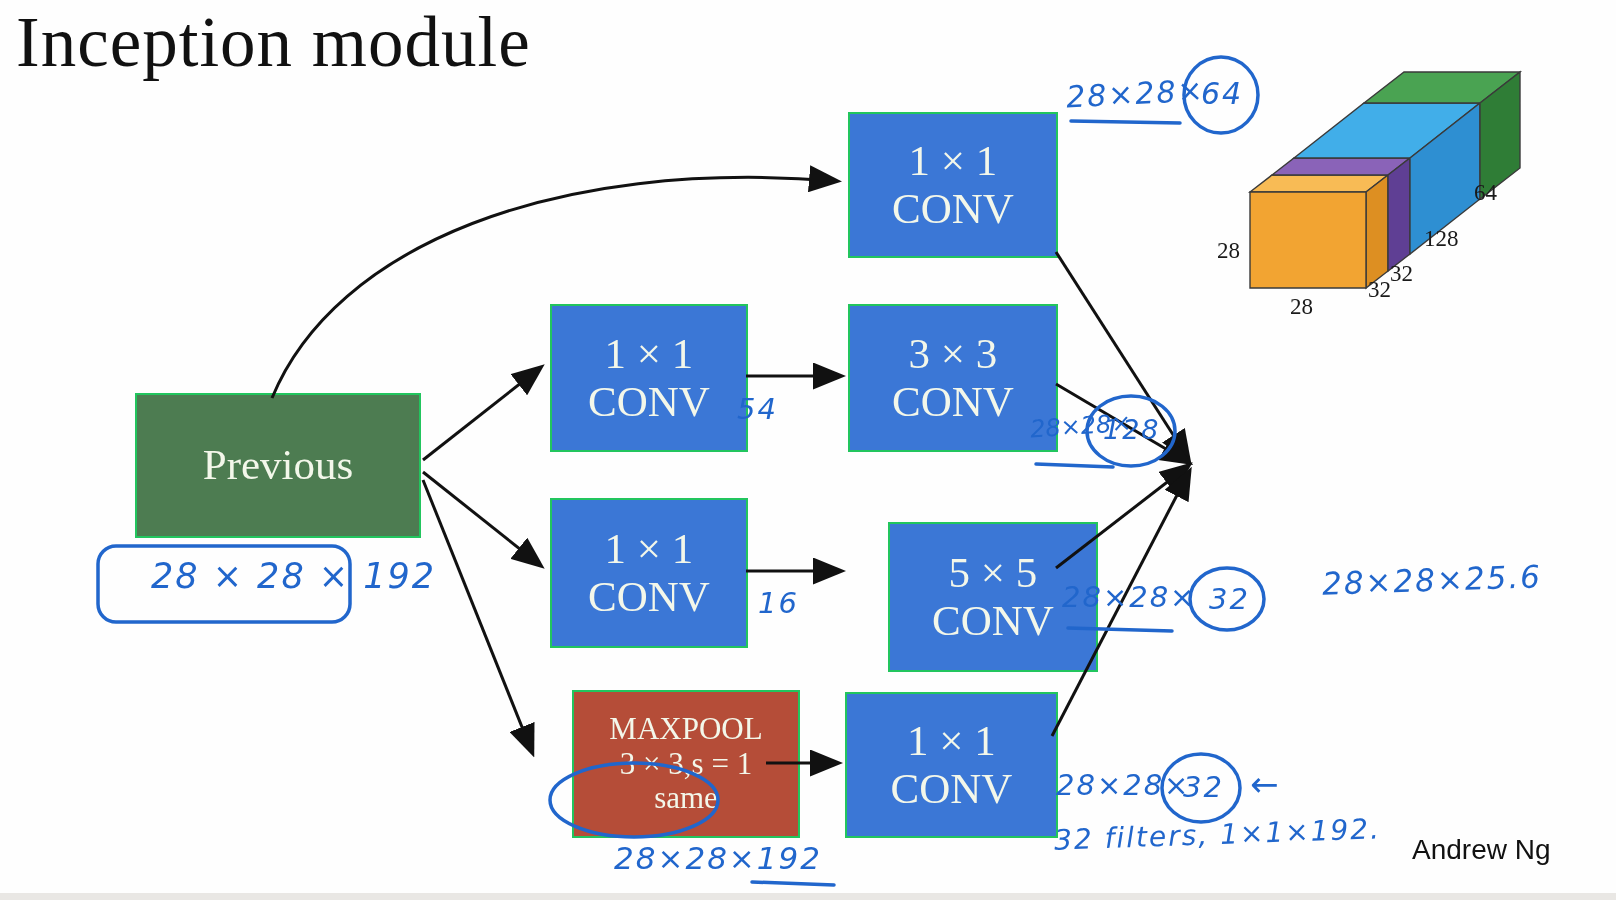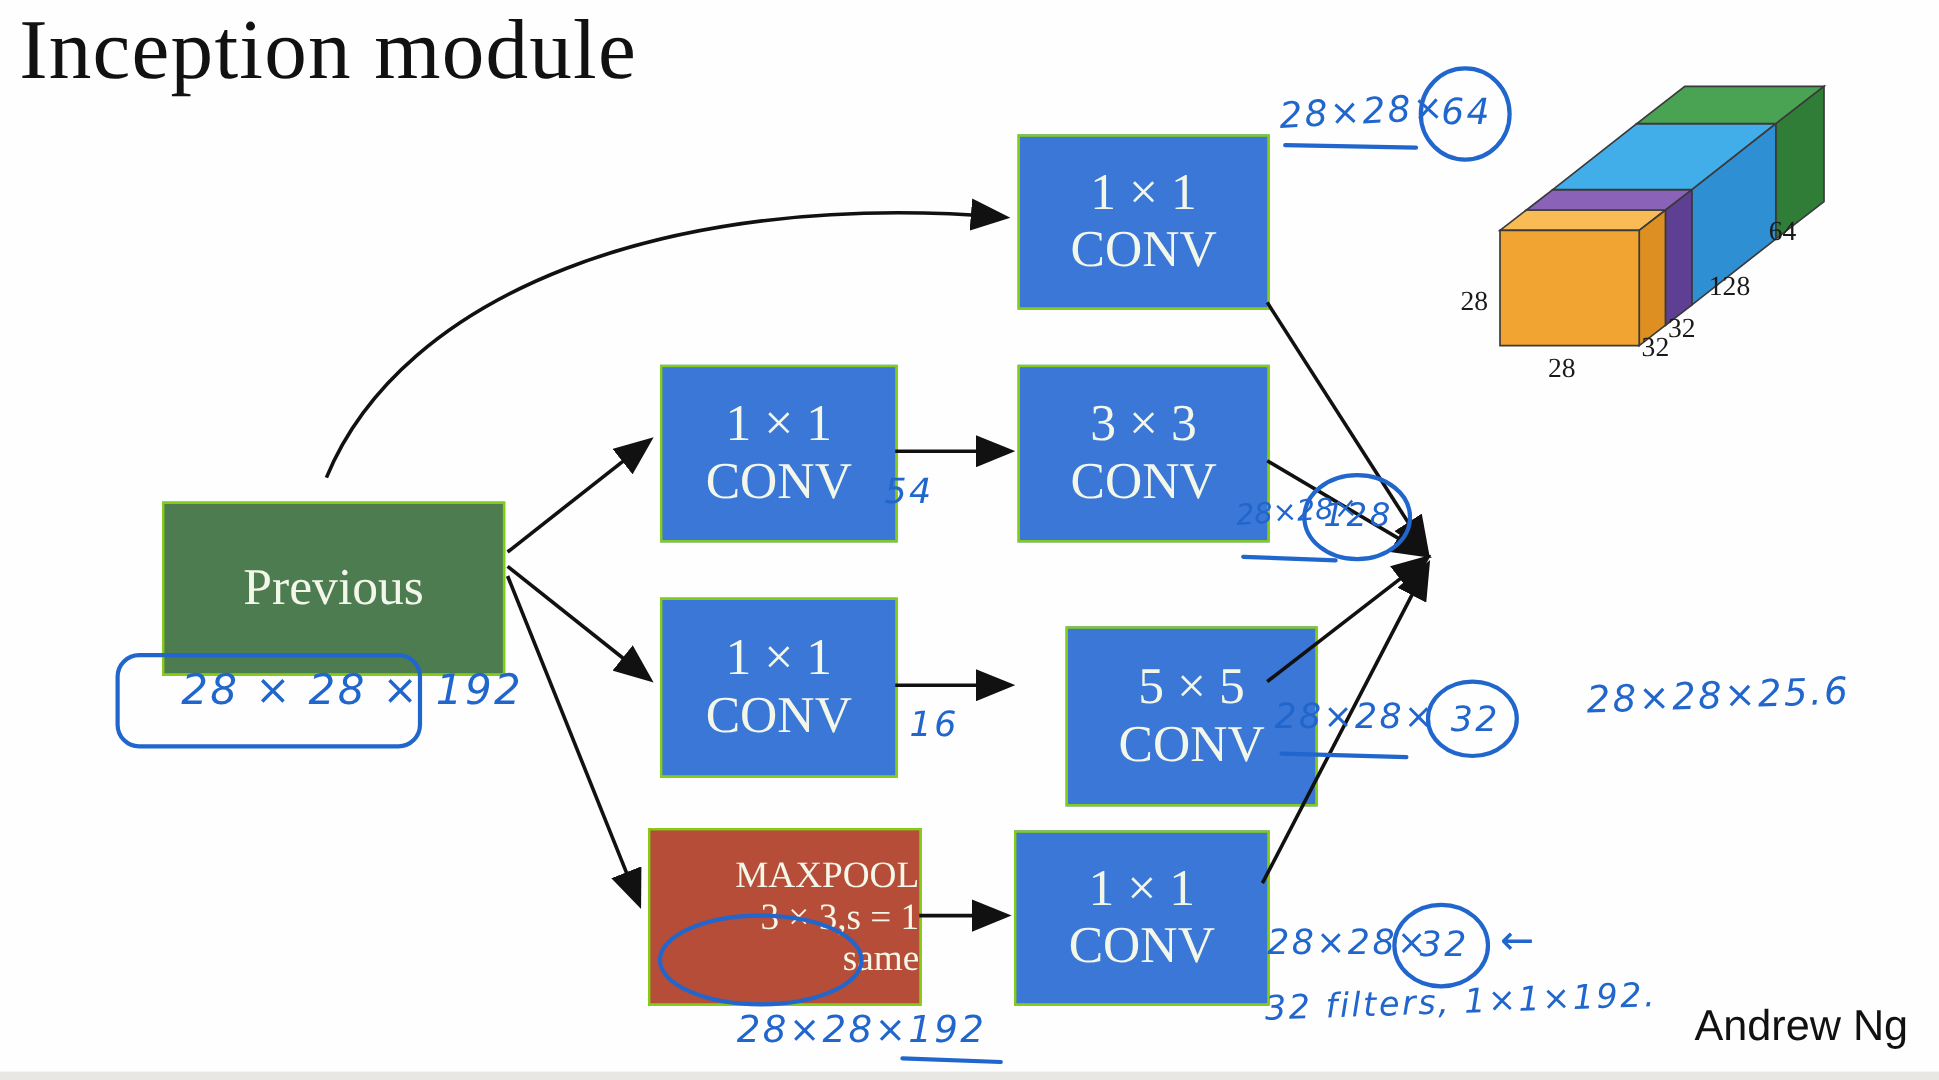--- a/index.html
+++ b/index.html
@@ -1,20 +1,20 @@
 <!DOCTYPE html>
 <html><head>
 <meta charset="utf-8">
 <style>
   html,body{margin:0;padding:0;background:#ffffff;}
   #slide{position:relative;width:1616px;height:900px;background:#fefefe;overflow:hidden;
          font-family:"Liberation Serif",serif;}
   .title{position:absolute;left:16px;top:2px;font-size:71px;color:#111;letter-spacing:1px;
          font-family:"Liberation Serif",serif;}
-  .node{position:absolute;border:2px solid #84cc16;color:#f3f7ea;text-align:center;
+  .node{position:absolute;border:2px solid #22c55e;color:#f3f7ea;text-align:center;
         display:flex;flex-direction:column;justify-content:center;z-index:2;
         font-family:"Liberation Serif",serif;}
   .node .l{display:block;line-height:1.12;}
   .blue{background:#3b77d6;}
   .green{background:#4d7c51;}
   .red{background:#b54d38;}
   .big{font-size:43px;}
   .mid3{font-size:31px;line-height:1.3;}
   svg.overlay{position:absolute;left:0;top:0;z-index:5;pointer-events:none;}
   .hw{position:absolute;color:#2166cc;font-family:"DejaVu Sans",sans-serif;font-style:italic;
@@ -22,21 +22,21 @@
   .sig{position:absolute;color:#111;font-family:"Liberation Sans",sans-serif;z-index:6;white-space:nowrap;}
   .bottomstrip{position:absolute;left:0;bottom:0;width:100%;height:7px;background:#e9e7e4;z-index:1;}
 </style>
 </head>
 <body>
 
 <div id="slide">
 
   <div class="title">Inception module</div>
 
-  <div class="node green big" style="left:135px;top:418px;width:282px;height:141px;">
+  <div class="node green big" style="left:135px;top:393px;width:282px;height:141px;">
     <span class="l">Previous</span>
   </div>
 
   <div class="node blue big" style="left:848px;top:112px;width:206px;height:142px;">
     <span class="l">1 × 1</span>
     <span class="l">CONV</span>
   </div>
 
   <div class="node blue big" style="left:550px;top:304px;width:194px;height:144px;">
     <span class="l">1 × 1</span>
@@ -51,21 +51,21 @@
   <div class="node blue big" style="left:550px;top:498px;width:194px;height:146px;">
     <span class="l">1 × 1</span>
     <span class="l">CONV</span>
   </div>
 
   <div class="node blue big" style="left:888px;top:498px;width:206px;height:146px;margin-top:24px;">
     <span class="l">5 × 5</span>
     <span class="l">CONV</span>
   </div>
 
-  <div class="node red mid3" style="left:540px;top:690px;width:224px;height:144px;align-items:flex-end;">
+  <div class="node red mid3" style="left:572px;top:690px;width:224px;height:144px;">
     <span class="l">MAXPOOL</span>
     <span class="l">3 × 3,s = 1</span>
     <span class="l">same</span>
   </div>
 
   <div class="node blue big" style="left:845px;top:692px;width:209px;height:142px;">
     <span class="l">1 × 1</span>
     <span class="l">CONV</span>
   </div>
 
@@ -143,16 +143,16 @@
   <div class="hw" style="left:614px;top:840px;font-size:31px;">28×28×192</div>
 
   <div class="hw" style="left:1056px;top:768px;font-size:29px;">28×28×</div>
   <div class="hw" style="left:1183px;top:770px;font-size:29px;">32</div>
   <div class="hw" style="left:1250px;top:764px;font-size:34px;font-style:normal;">←</div>
 
   <div class="hw" style="left:1054px;top:818px;font-size:28px;transform:rotate(-2deg);">32 filters, 1×1×192.</div>
 
   <div class="hw" style="left:1322px;top:562px;font-size:31px;transform:rotate(-2deg);">28×28×25.6</div>
 
-  <div class="sig" style="left:1412px;top:834px;font-size:36px;">Andrew Ng</div>
+  <div class="sig" style="left:1412px;top:834px;font-size:28px;">Andrew Ng</div>
 
   <div class="bottomstrip"></div>
 </div>
 
 </body></html>

